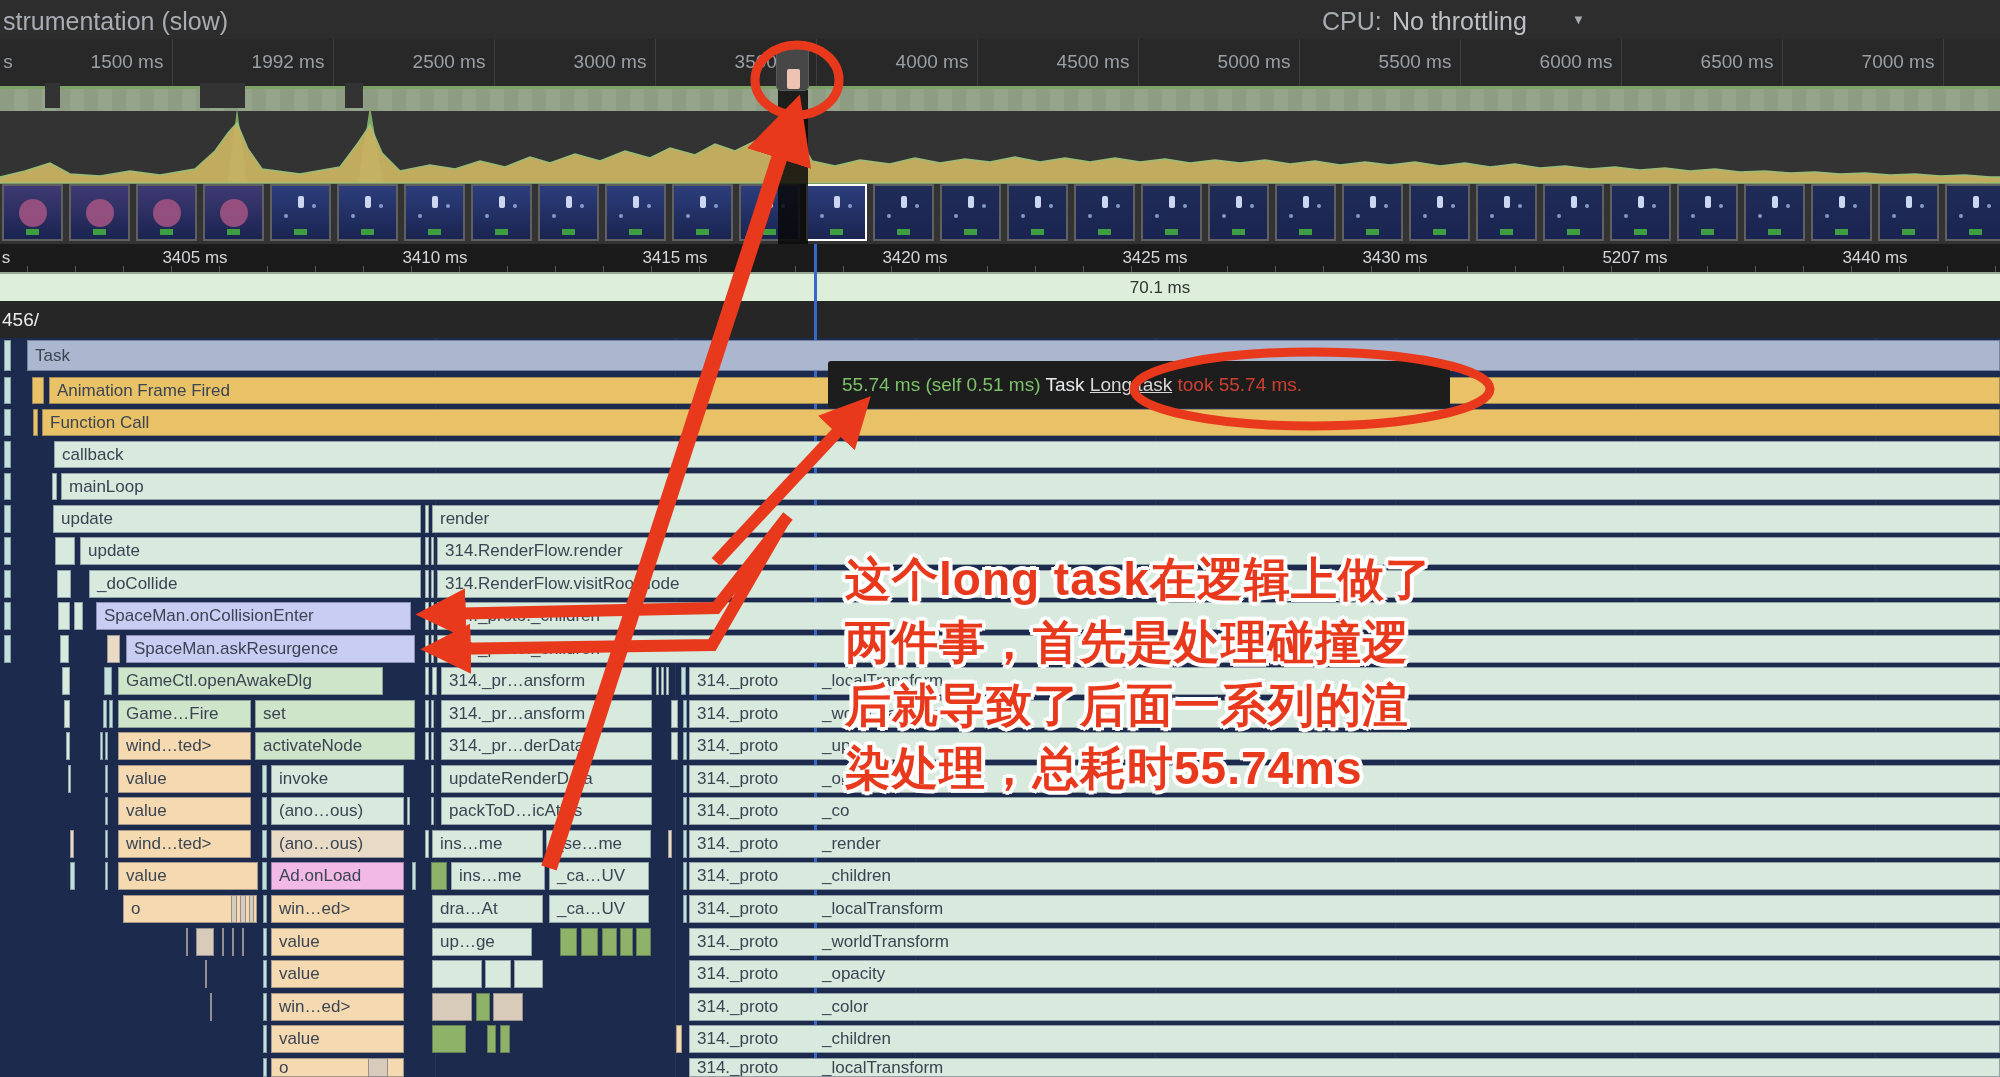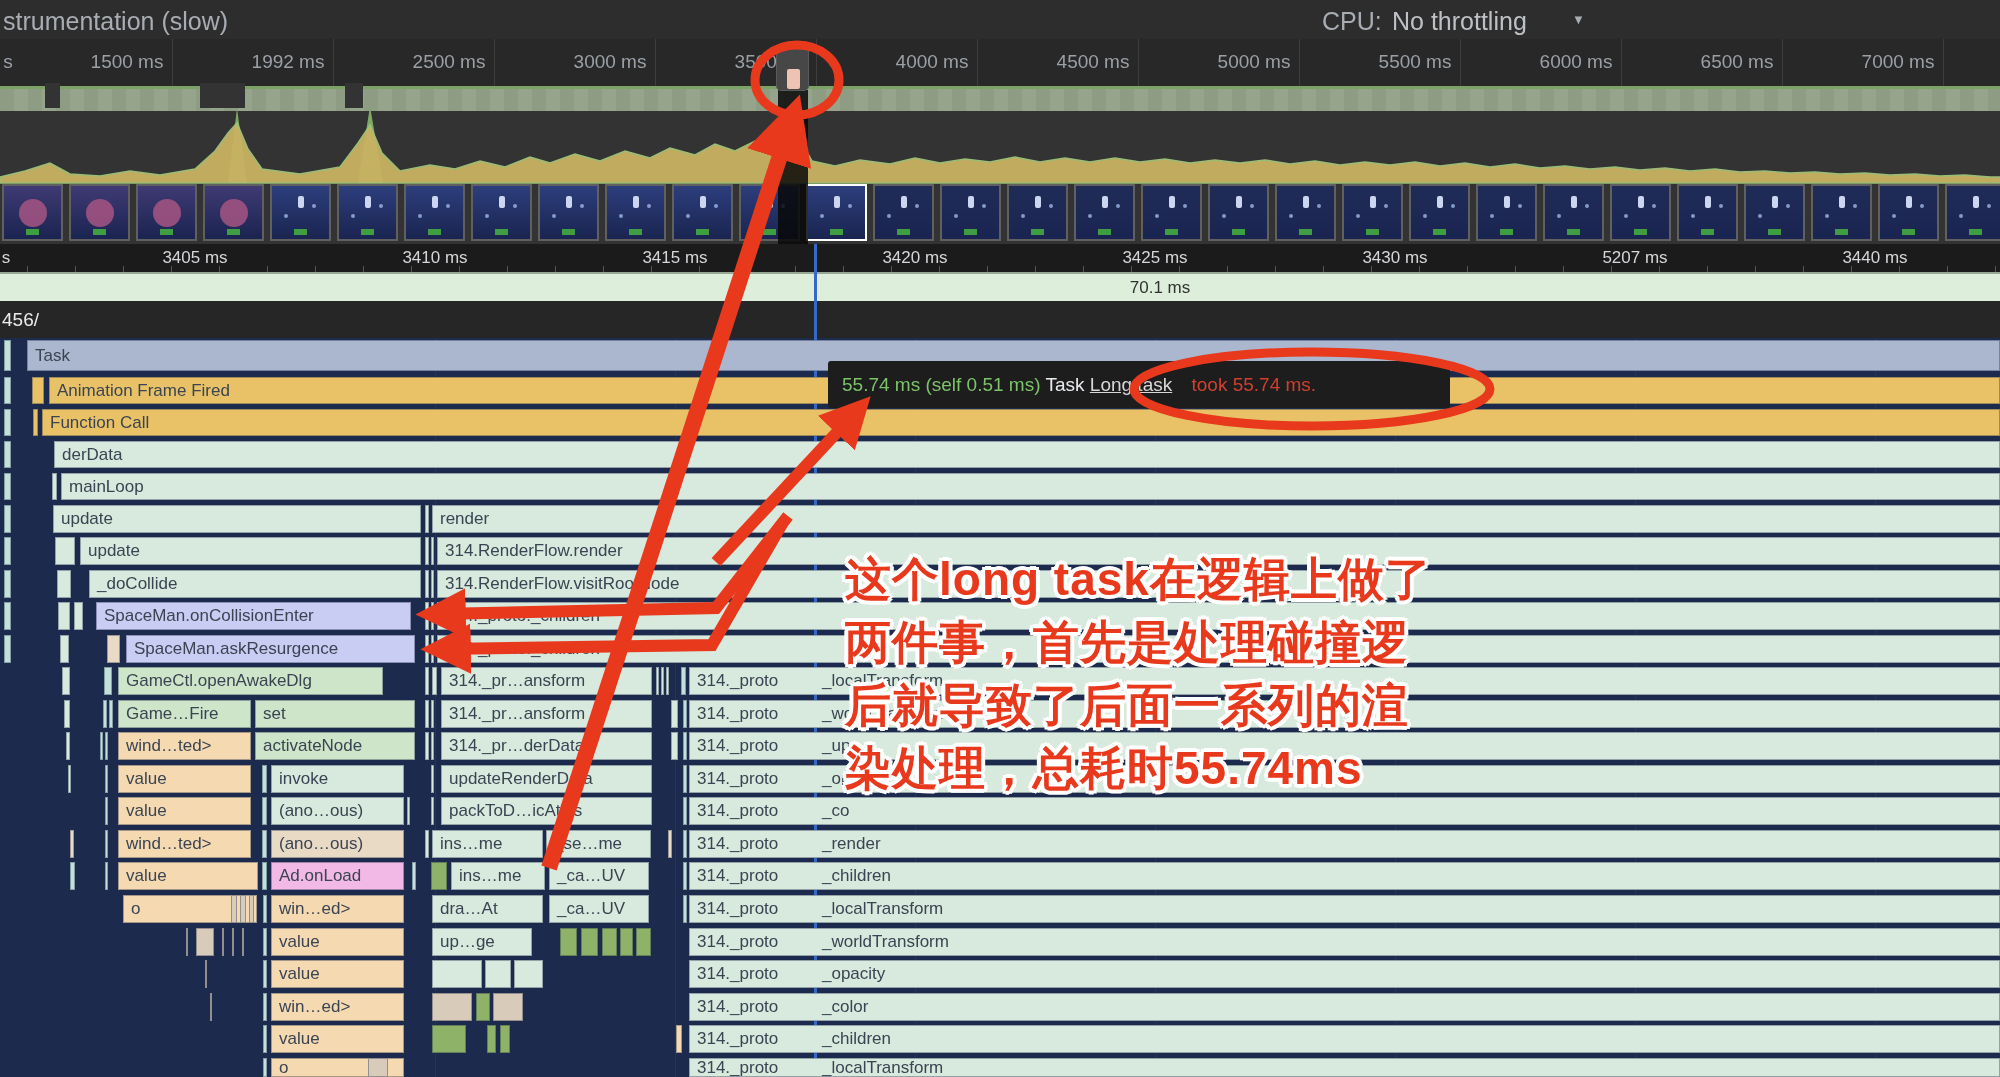--- a/index.html
+++ b/index.html
@@ -42,21 +42,21 @@
   .seg{position:absolute;box-sizing:border-box;overflow:hidden;box-shadow:inset 0 0 0 1px rgba(18,32,64,.35);}
   .seg span{position:absolute;left:8px;top:50%;transform:translateY(-50%);font-size:17px;color:#3a4452;white-space:nowrap;}
   .seg .l2{left:133px;}
   #blueline{left:814px;top:244px;width:3px;height:833px;background:#3568c8;}
   
   #tooltip{left:828px;top:361px;width:622px;height:47px;background:#1d1d1d;border-radius:3px;
            line-height:47px;padding-left:14px;box-sizing:border-box;font-size:19px;white-space:nowrap;z-index:30;}
   #tooltip .dur{color:#7cc36a;}
   #tooltip .cat{color:#e8eaed;}
   #tooltip .lnk{color:#d7d7d7;text-decoration:underline;}
-  #tooltip .warn{color:#cf4030;margin-left:14px;}
+  #tooltip .warn{color:#cf4030;}
   
   #cn{left:845px;top:548px;z-index:25;font-size:46px;line-height:63px;font-weight:700;color:#e8391d;letter-spacing:1px;white-space:nowrap;
       text-shadow:-3px -3px 0 #fff,3px -3px 0 #fff,-3px 3px 0 #fff,3px 3px 0 #fff,-4px 0 0 #fff,4px 0 0 #fff,0 -4px 0 #fff,0 4px 0 #fff;}
   #anno-svg{left:0;top:0;z-index:40;pointer-events:none;}
 </style>
 </head>
 <body>
 
 <div id="stage">
 
@@ -390,21 +390,21 @@
     <div class="seg" style="left: 49px; top: 377px; width: 1951px; height: 27px; background: rgb(233, 194, 103);">
       <span>Animation Frame Fired</span>
     </div>
     <div class="seg" style="left: 4px; top: 409px; width: 7px; height: 27px; background: rgb(195, 225, 218);"></div>
     <div class="seg" style="left: 33px; top: 409px; width: 5px; height: 27px; background: rgb(233, 194, 103);"></div>
     <div class="seg" style="left: 42px; top: 409px; width: 1958px; height: 27px; background: rgb(233, 194, 103);">
       <span>Function Call</span>
     </div>
     <div class="seg" style="left: 4px; top: 441px; width: 7px; height: 27px; background: rgb(195, 225, 218);"></div>
     <div class="seg" style="left: 54px; top: 441px; width: 1946px; height: 27px; background: rgb(216, 233, 221);">
-      <span>derData</span>
+      <span>callback</span>
     </div>
     <div class="seg" style="left: 4px; top: 473px; width: 7px; height: 27px; background: rgb(195, 225, 218);"></div>
     <div class="seg" style="left: 52px; top: 473px; width: 5px; height: 27px; background: rgb(216, 233, 221);"></div>
     <div class="seg" style="left: 61px; top: 473px; width: 1939px; height: 27px; background: rgb(216, 233, 221);">
       <span>mainLoop</span>
     </div>
     <div class="seg" style="left: 4px; top: 505px; width: 7px; height: 28px; background: rgb(195, 225, 218);"></div>
     <div class="seg" style="left: 53px; top: 505px; width: 368px; height: 28px; background: rgb(216, 233, 221);">
       <span>update</span>
     </div>

